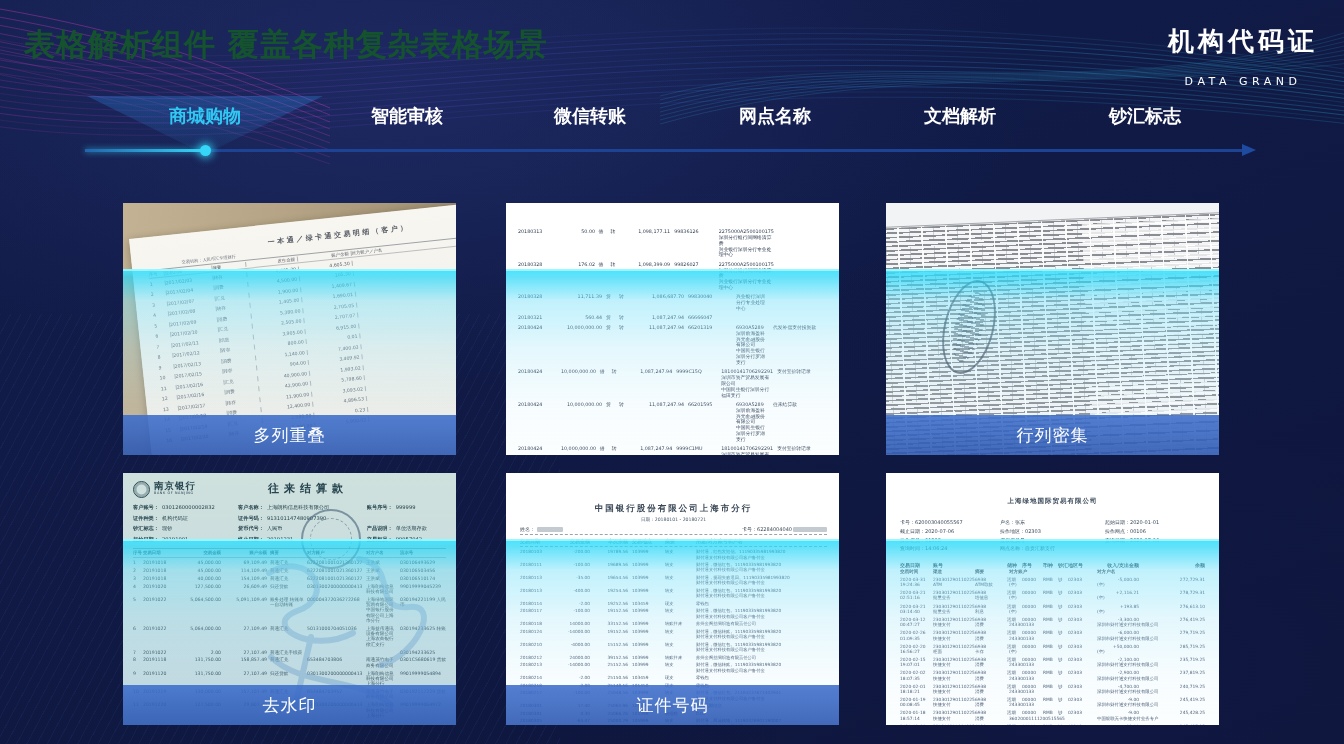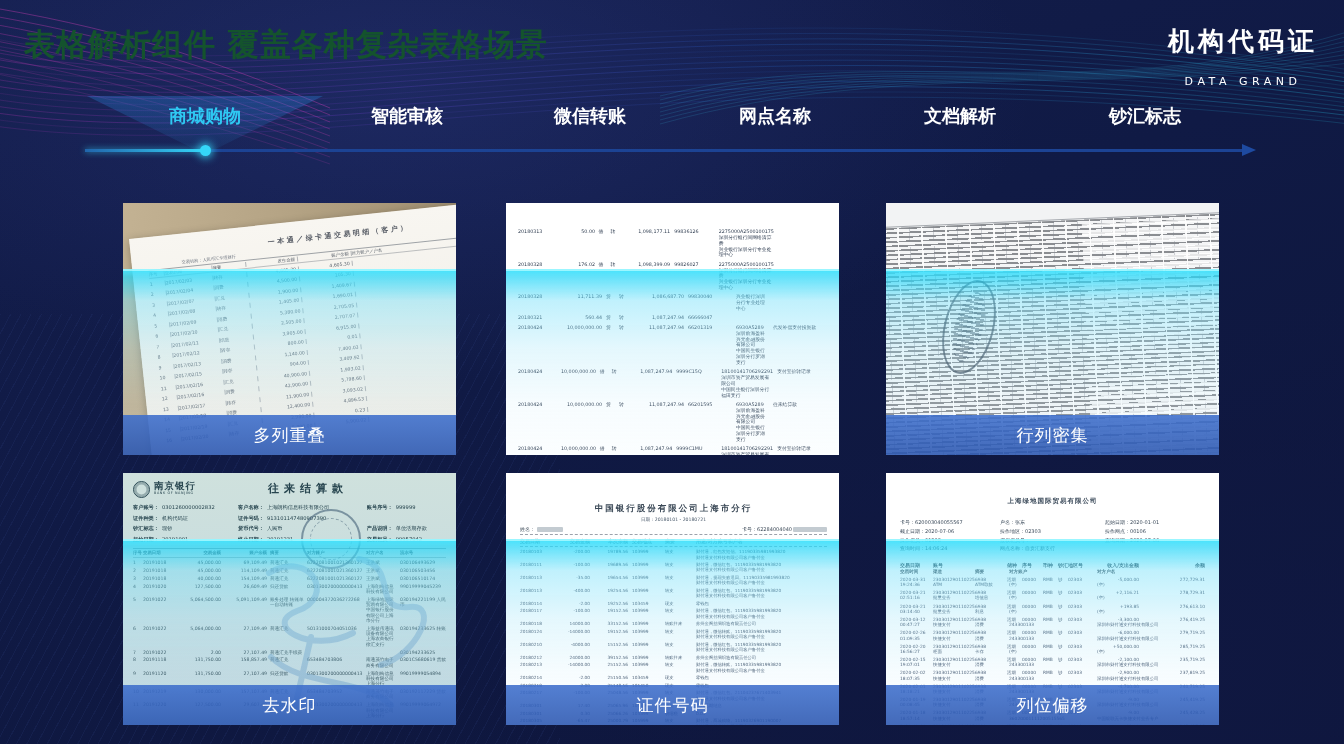--- a/index.html
+++ b/index.html
@@ -1114,16 +1114,13 @@
             <span class="c6a4">RMB</span>
             <span class="c6a5">钞</span>
             <span class="c6a6">02303</span>
             <span class="c6a7">-12.00</span>
             <span class="c6a8">245,437.25</span>
           </div>
         </div>
       </div>
   </div>
   <div class="scan"></div>
-  <div class="label-bar">
-    <span>列位偏移</span>
-  </div>
 </div>
 
 </body></html>

